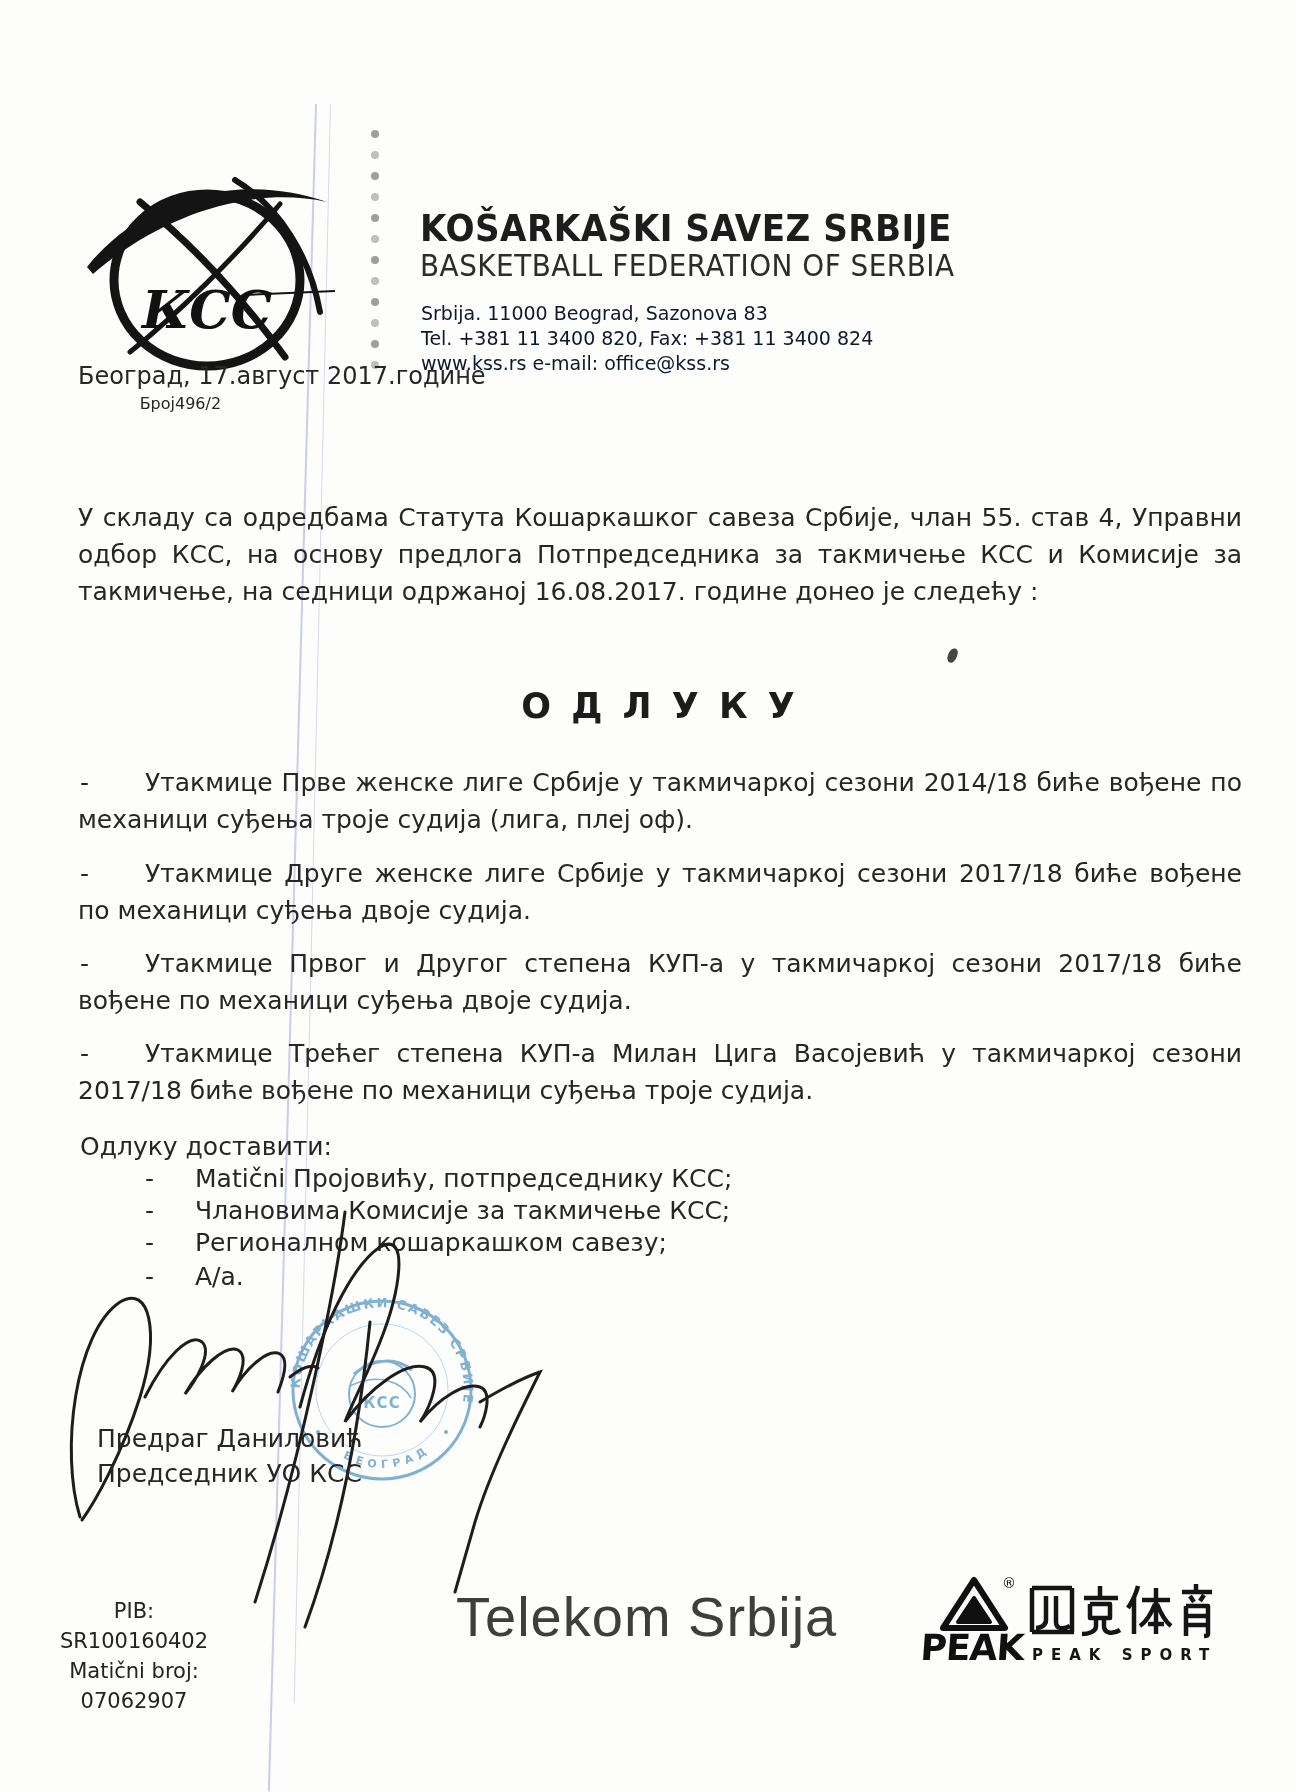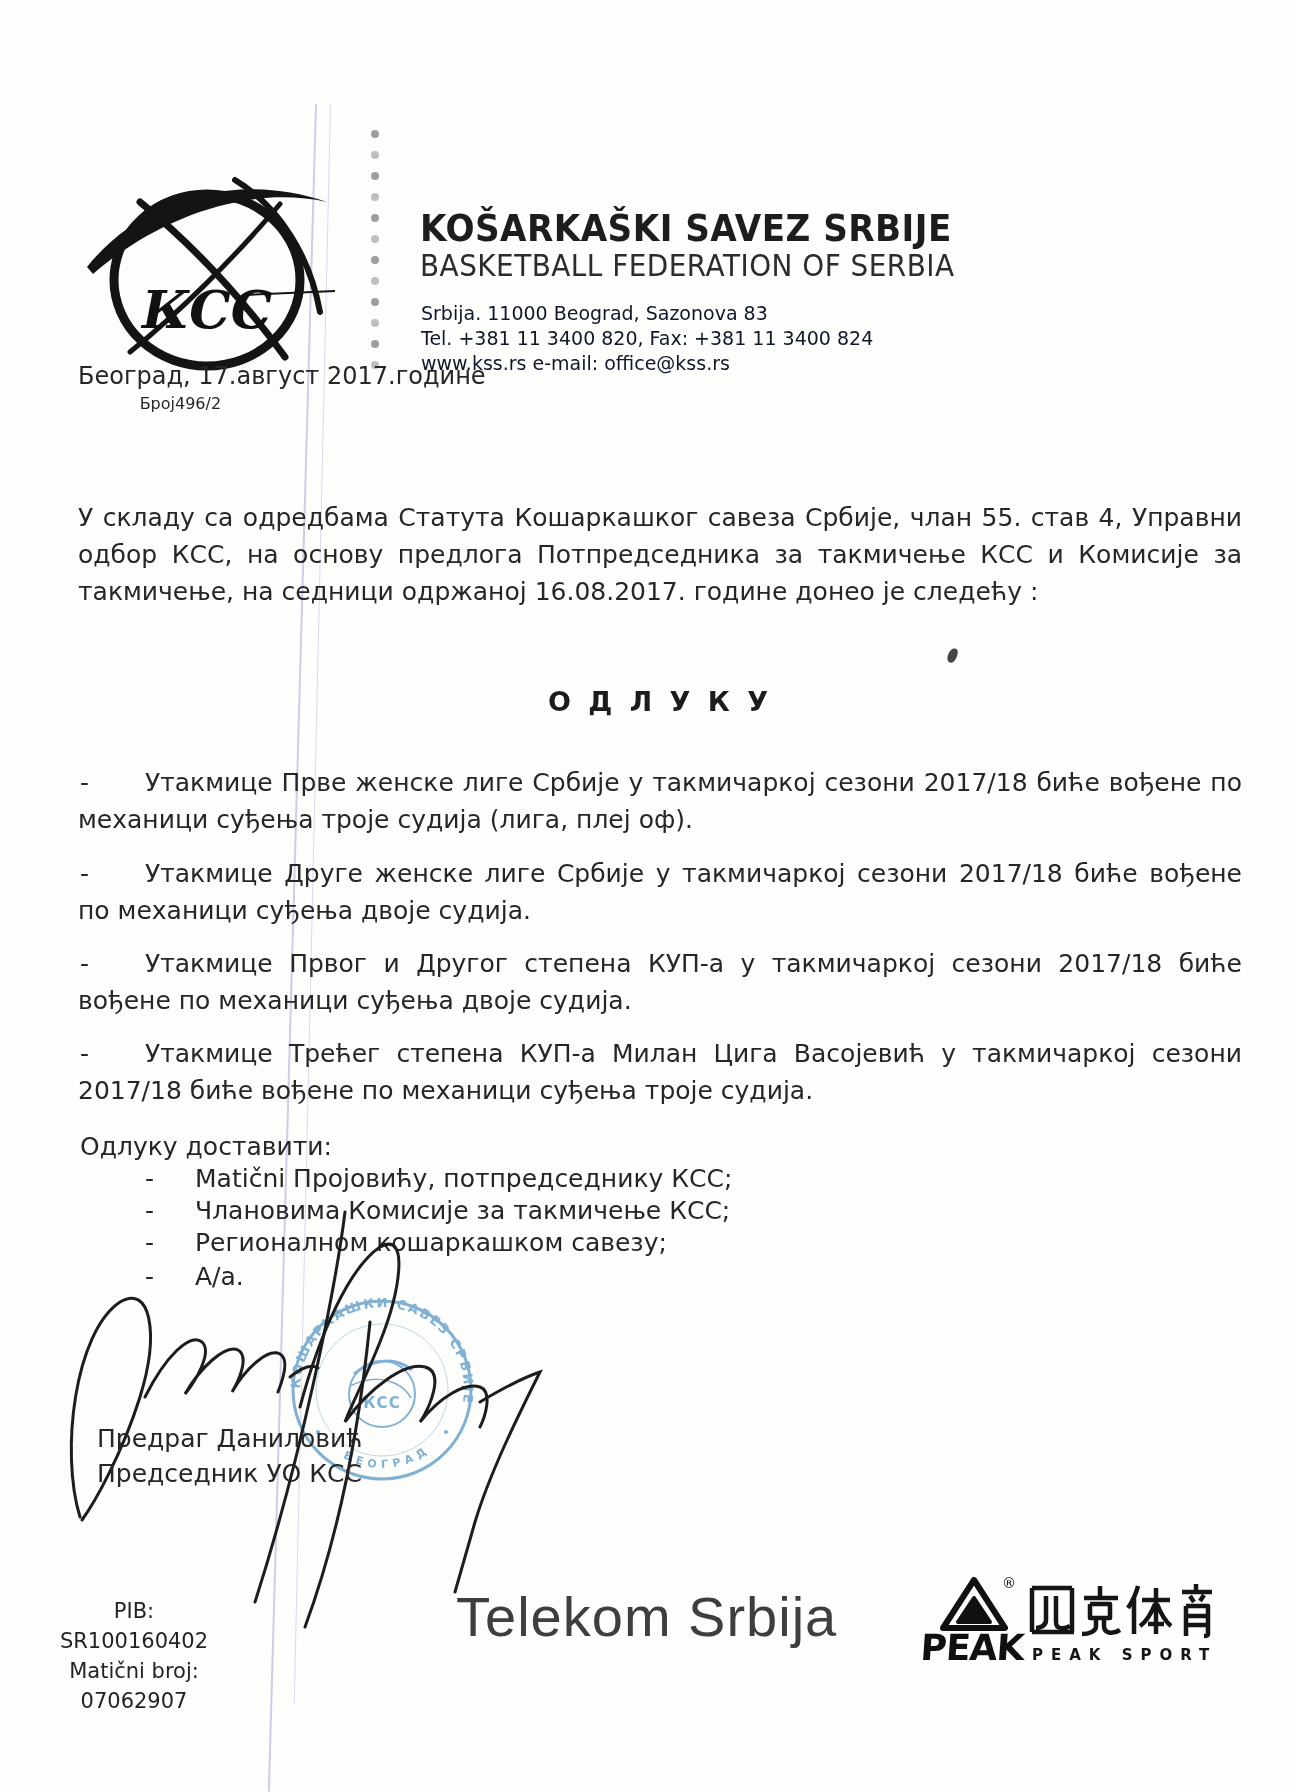--- a/index.html
+++ b/index.html
@@ -24,21 +24,21 @@
   .org-name-en{position:absolute;left:420px;top:248px;font-size:30px;font-weight:400;letter-spacing:.5px;color:#2c2c2c;transform:scaleX(.93);transform-origin:left center;white-space:nowrap;}
   .addr{position:absolute;left:421px;top:301px;font-size:19px;line-height:25px;color:#0f172a;}
 
   
   .place-date{position:absolute;left:78px;top:362px;font-size:24px;}
   .number-row{position:absolute;left:78px;top:394px;font-size:16px;display:flex;text-align:right;}
   .number-row .num-label{width:97px;}
 
   
   .intro{position:absolute;left:78px;top:474px;width:1164px;font-size:25px;line-height:37px;text-align:justify;}
-  .heading{position:absolute;left:78px;top:686px;width:1164px;text-align:center;font-size:27px;font-weight:bold;letter-spacing:4px;color:#1c1c1c;}
+  .heading{position:absolute;left:78px;top:686px;width:1164px;text-align:center;font-size:35px;font-weight:bold;letter-spacing:4px;color:#1c1c1c;}
   .decision{position:absolute;left:78px;width:1164px;font-size:25px;line-height:37px;text-align:justify;text-indent:67px;margin:0;}
   .decision .dash{position:absolute;left:2px;top:0;text-indent:0;}
   .d1{top:764px;} .d2{top:855px;} .d3{top:945px;} .d4{top:1035px;}
   .dist-title{position:absolute;left:80px;top:1132px;font-size:25px;}
   .dist-item{position:absolute;left:145px;font-size:25px;display:flex;}
   .dist-item .dash{width:50px;}
   .i1{top:1164px;} .i2{top:1196px;} .i3{top:1228px;} .i4{top:1262px;}
 
   
   .stamp-svg{position:absolute;left:290px;top:1298px;opacity:.78;}
@@ -94,21 +94,21 @@
 
   <div class="place-date">Београд, 17.август 2017.године</div>
   <div class="number-row">
     <span class="num-label">Број</span>
     <span>496/2</span>
   </div>
 
   <p class="intro">У складу са одредбама Статута Кошаркашког савеза Србије, члан 55. став 4, Управни одбор КСС, на основу предлога Потпредседника за такмичење КСС и Комисије за такмичење, на седници одржаној 16.08.2017. године донео је следећу :</p>
   <div class="heading">О Д Л У К У</div>
 
-  <p class="decision d1"><span class="dash">-</span><span>Утакмице Прве женске лиге Србије у такмичаркој сезони 2017/18  биће вођене по механици суђења троје судија (лига, плеј оф).</span></p>
+  <p class="decision d1"><span class="dash">-</span><span>Утакмице Прве женске лиге Србије у такмичаркој сезони 2014/18  биће вођене по механици суђења троје судија (лига, плеј оф).</span></p>
   <p class="decision d2"><span class="dash">-</span><span>Утакмице Друге женске лиге Србије у такмичаркој сезони 2017/18  биће вођене по механици суђења двоје судија.</span></p>
   <p class="decision d3"><span class="dash">-</span><span>Утакмице Првог и Другог степена КУП-а у такмичаркој сезони 2017/18  биће вођене по механици суђења двоје судија.</span></p>
   <p class="decision d4"><span class="dash">-</span><span>Утакмице Трећег степена КУП-а Милан Цига Васојевић у такмичаркој сезони 2017/18 биће вођене по механици суђења троје судија.</span></p>
 
   <div class="dist-title">Одлуку доставити:</div>
   <div class="dist-item i1">
       <span class="dash">-</span>
       <span>Matični Пројовићу, потпредседнику КСС;</span>
     </div>
   <div class="dist-item i2">

